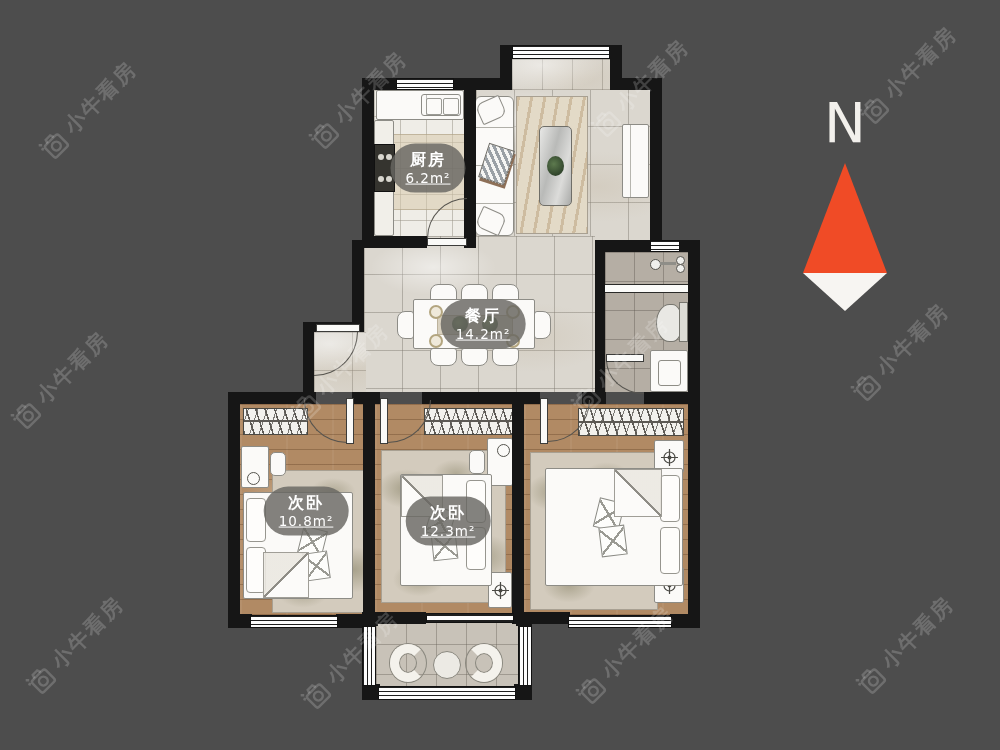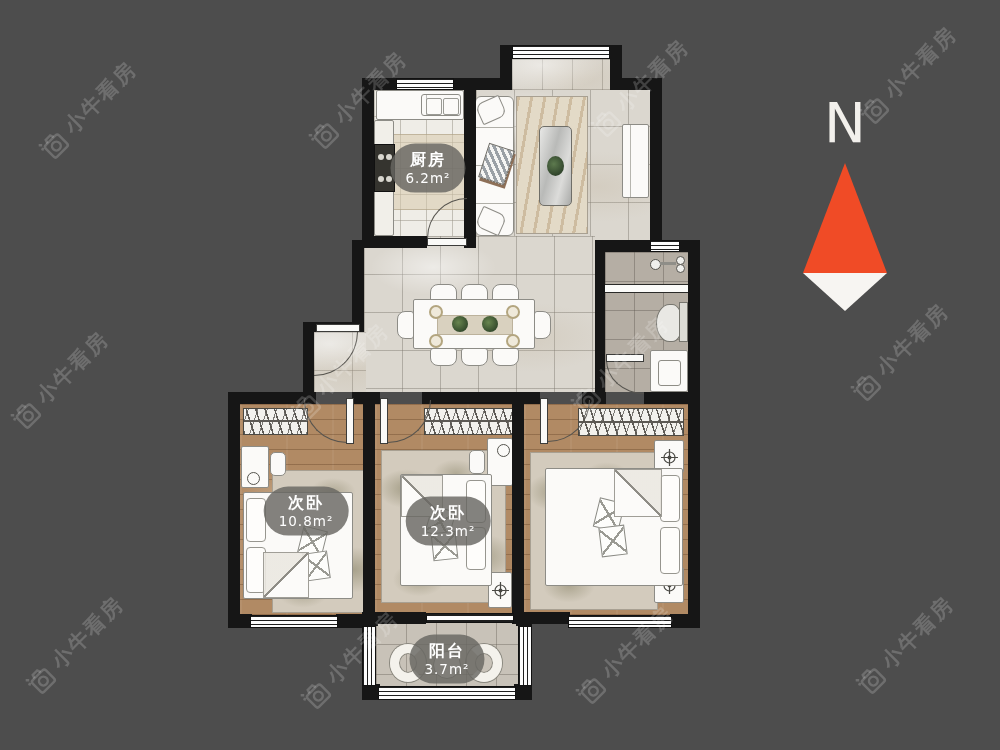--- a/index.html
+++ b/index.html
@@ -42,21 +42,21 @@
      radial-gradient(ellipse 45px 30px at 20% 25%,rgba(125,120,90,.55),transparent 65%),
      radial-gradient(ellipse 55px 35px at 80% 70%,rgba(125,120,90,.5),transparent 65%),
      radial-gradient(ellipse 35px 22px at 60% 15%,rgba(125,120,90,.4),transparent 65%),
      radial-gradient(ellipse 40px 26px at 30% 85%,rgba(125,120,90,.45),transparent 65%);}
   .hatch{position:absolute;z-index:10;box-sizing:border-box;border:1px solid #4a4842;background-color:#f2f1ed;background-image:
      repeating-linear-gradient(72deg,#5c5954 0 1.5px,transparent 1.5px 9px),
      repeating-linear-gradient(-72deg,rgba(92,89,84,.8) 0 1px,transparent 1px 9px),
      linear-gradient(to bottom,transparent 46%,#5c5954 46% 54%,transparent 54%);}
   .pill{position:absolute;z-index:40;transform:translate(-50%,-50%);background:rgba(104,102,97,.82);color:#fff;border-radius:40px;text-align:center;padding:6px 15px;line-height:1.25;white-space:nowrap;}
   .pill .nm{font-size:16px;font-weight:bold;letter-spacing:2px;}
-  .pill .ar{font-size:13.5px;letter-spacing:1px;}
+  .pill .ar{font-size:13.5px;letter-spacing:1px;text-decoration:underline;}
   
   .leaf{position:absolute;background:#fafaf8;border:1px solid #3c3c3a;box-sizing:border-box;z-index:33;}
   .arc{position:absolute;box-sizing:border-box;z-index:32;border:0 solid #55534e;}
   .arc-br{border-radius:0 0 100% 0;border-right-width:1.5px;border-bottom-width:1.5px;}
   .arc-bl{border-radius:0 0 0 100%;border-left-width:1.5px;border-bottom-width:1.5px;}
   .arc-tl{border-radius:100% 0 0 0;border-left-width:1.5px;border-top-width:1.5px;}
   
   .target{position:absolute;z-index:11;}
   .cush{position:absolute;z-index:12;background:#fdfdfb;border:1px solid #8a8a84;box-sizing:border-box;
      background-image:linear-gradient(45deg,transparent 47%,#9a9a93 47% 53%,transparent 53%),linear-gradient(-45deg,transparent 47%,#9a9a93 47% 53%,transparent 53%);}
@@ -266,31 +266,31 @@
   <div class="leaf" style="left:380px;top:398px;width:8px;height:46px;"></div>
   <div class="arc arc-br" style="left:388px;top:400px;width:43px;height:43px;"></div>
 
   <div class="leaf" style="left:540px;top:398px;width:8px;height:46px;"></div>
   <div class="arc arc-br" style="left:548px;top:400px;width:42px;height:42px;"></div>
 
   <div class="pill" style="left:428px;top:168px;">
     <div class="nm">厨房</div>
     <div class="ar">6.2m²</div>
   </div>
+  <div class="pill" style="left:483px;top:324px;">
+    <div class="nm">餐厅</div>
+    <div class="ar">14.2m²</div>
+  </div>
   <div class="pill" style="left:306px;top:511px;">
     <div class="nm">次卧</div>
     <div class="ar">10.8m²</div>
   </div>
   <div class="pill" style="left:448px;top:521px;">
     <div class="nm">次卧</div>
     <div class="ar">12.3m²</div>
-  </div>
-  <div class="pill" style="left:447px;top:659px;">
-    <div class="nm">阳台</div>
-    <div class="ar">3.7m²</div>
   </div>
 
   <div id="north" style="left:793px;top:95px;width:104px;height:225px;">
     <div class="nlet">N</div>
     <svg width="96" height="155" viewBox="0 0 96 155" style="position:absolute;left:4px;top:66px;">
       <polygon points="48,2 6,112 90,112" fill="#f04b26"></polygon>
       <polygon points="6,112 90,112 48,150" fill="#f7f5f2"></polygon>
     </svg>
   </div>
 

